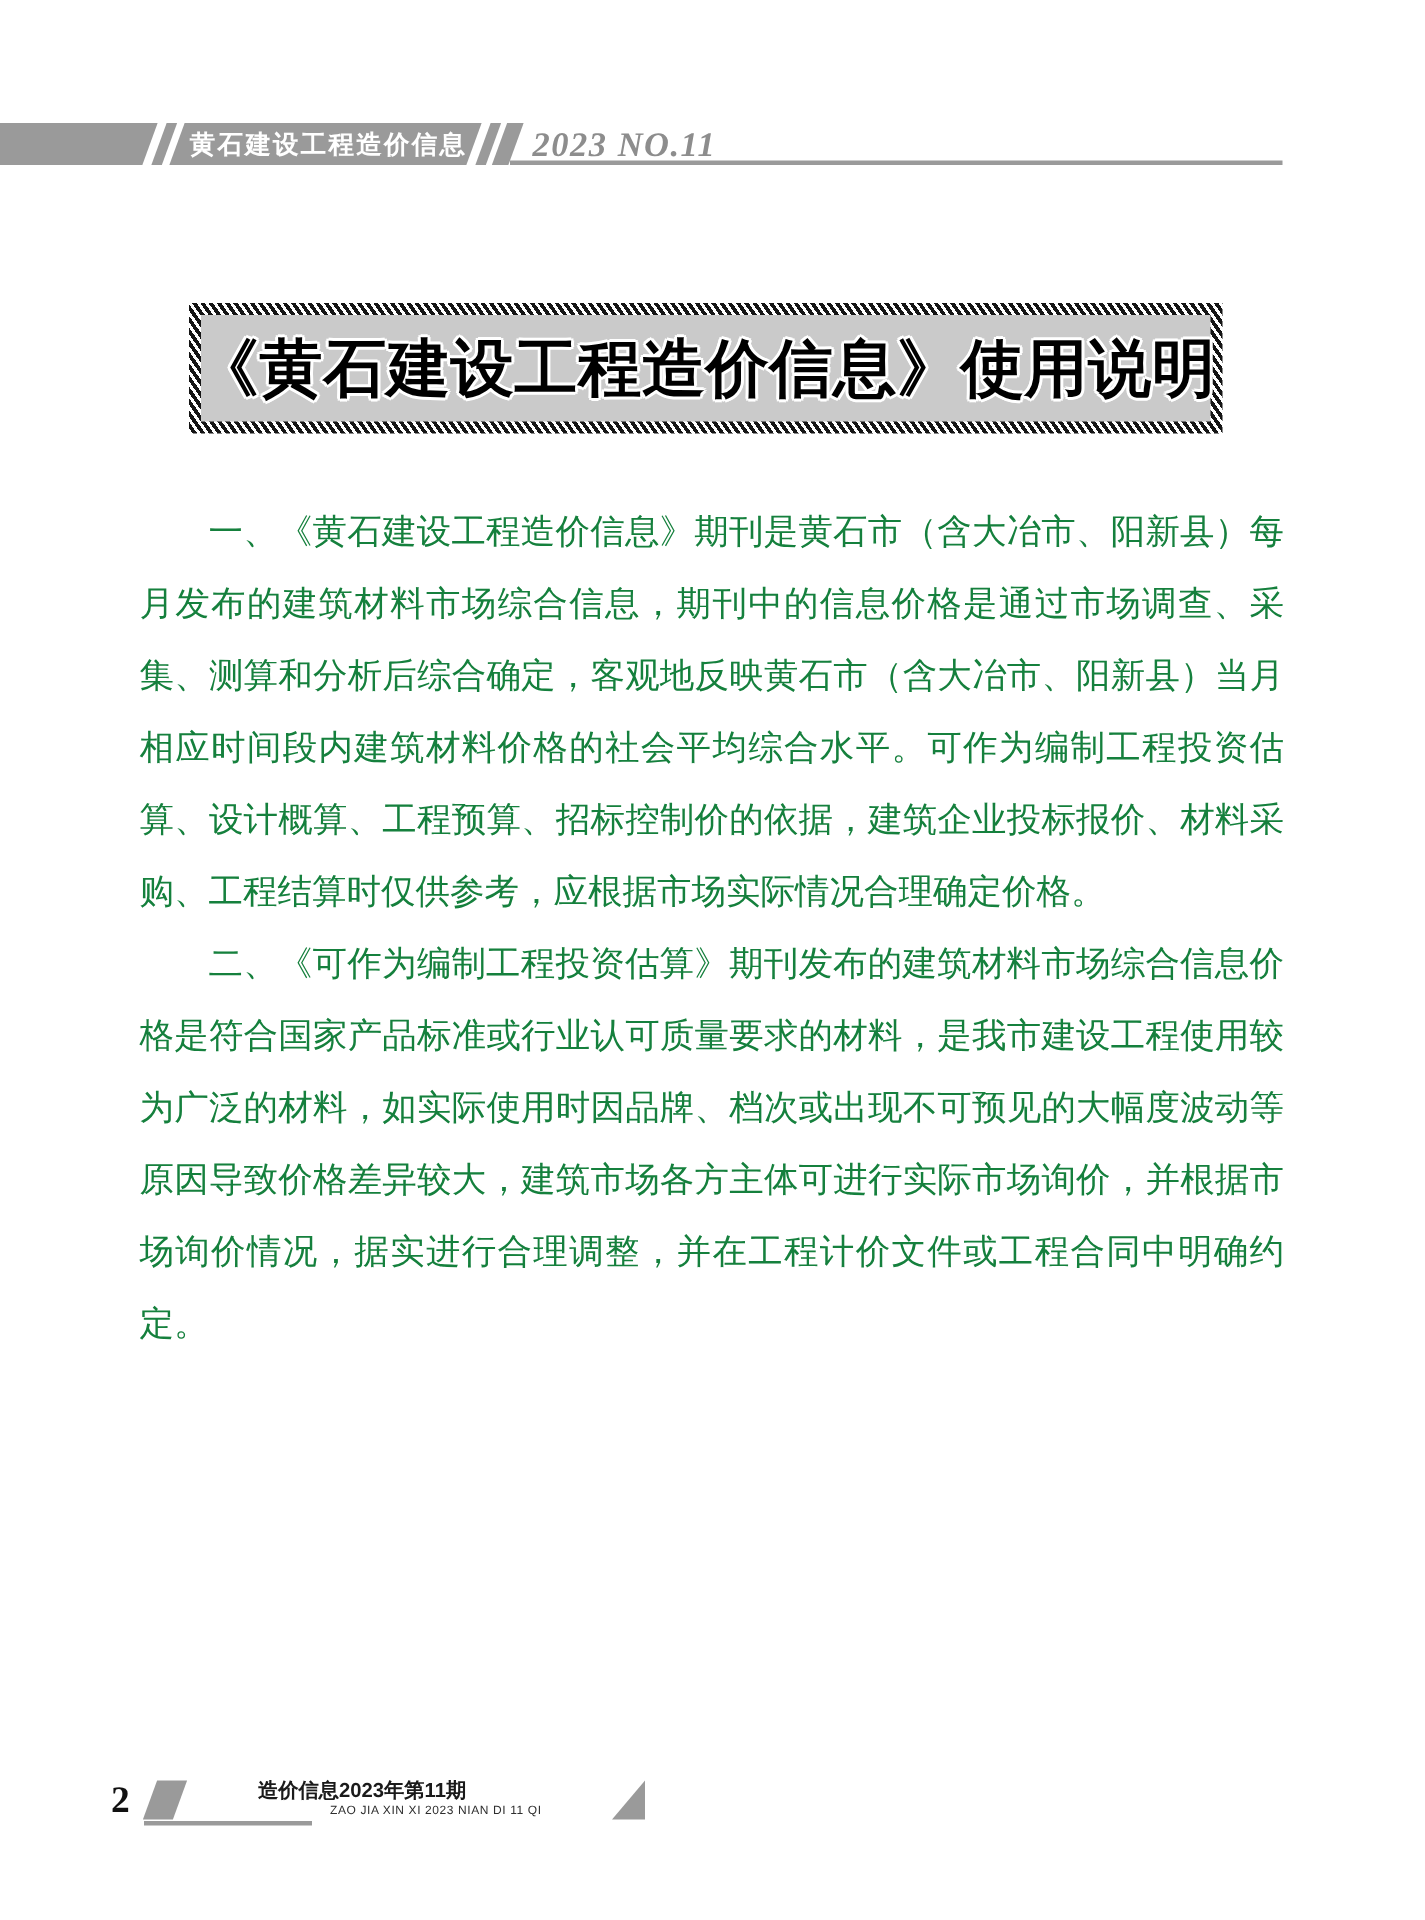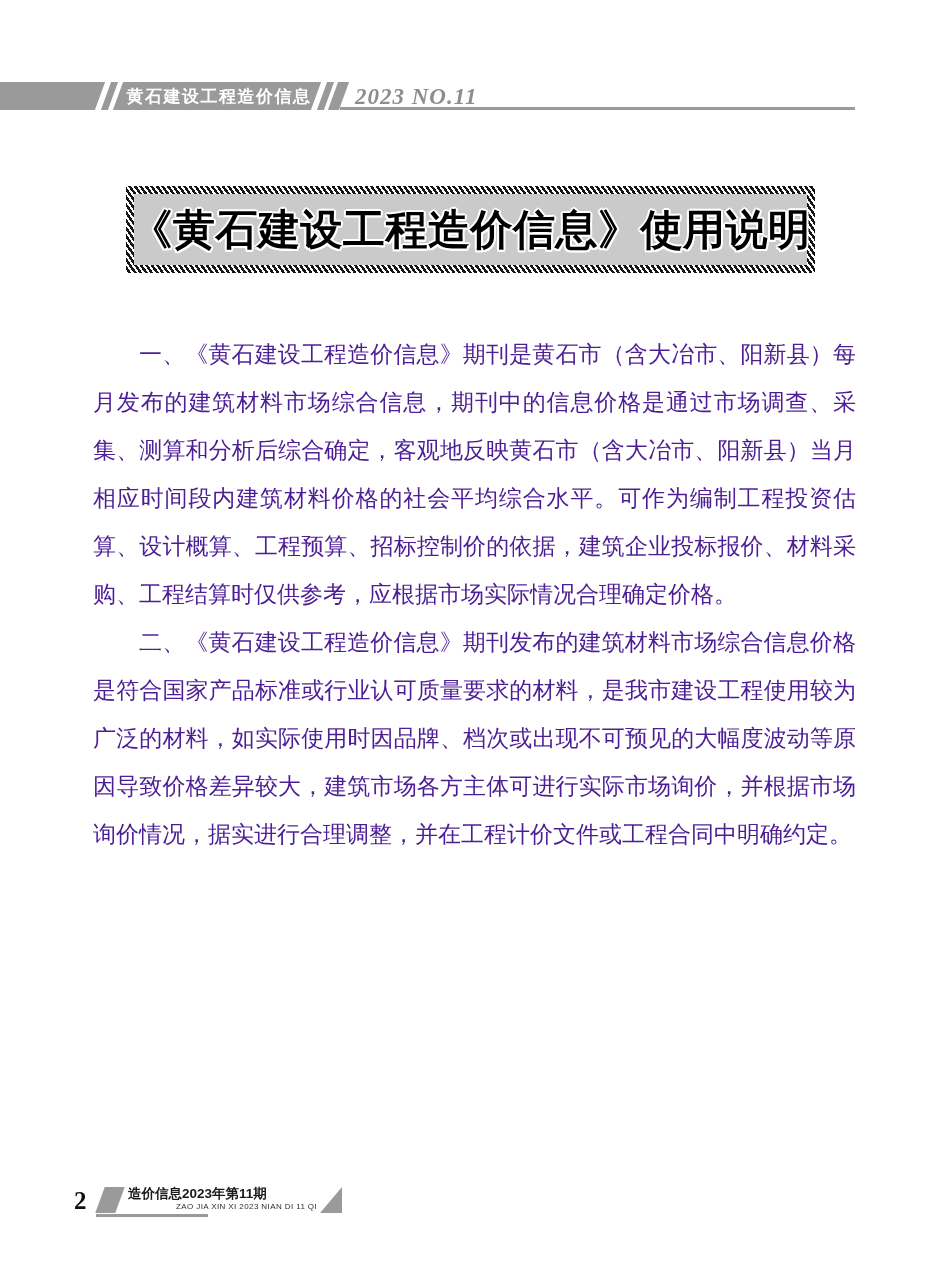--- a/index.html
+++ b/index.html
@@ -31,52 +31,52 @@
   .issue-text {
     position:absolute; left:355px; top:1px; height:28px;
     display:flex; align-items:center;
     color:#8d8d8d; font-weight:bold; font-style:italic;
     font-size:23px; letter-spacing:1px; white-space:nowrap;text-align:right;
   }
   .header-rule { position:absolute; left:340px; top:25px; width:515px; height:3px; background:#9a9a9a; }
 
   
   .title-frame {
-    position:absolute; left:126px; top:186px; width:689px; height:87px;
+    position:absolute; left:126px; top:202px; width:689px; height:87px;
     background:repeating-linear-gradient(55deg, #ffffff 0 2px, #151515 2px 4.5px);
     padding:8px;
   }
   .title-panel {
     width:100%; height:100%; background:#cacaca;
     display:flex; align-items:center; justify-content:center;
   }
   .title-text {
     font-size:42px; font-weight:bold; color:#000000; white-space:nowrap;
     letter-spacing:0.5px;
     text-shadow:
       2px 0 0 #ffffff, -2px 0 0 #ffffff, 0 2px 0 #ffffff, 0 -2px 0 #ffffff,
       1.5px 1.5px 0 #ffffff, -1.5px -1.5px 0 #ffffff,
       1.5px -1.5px 0 #ffffff, -1.5px 1.5px 0 #ffffff;
   }
 
   
   .content { position:absolute; left:93px; top:331px; width:763px; }
   .content p {
-    font-size:23px; line-height:48px; color:#4c1d95;
+    font-size:23px; line-height:48px; color:#15803d;
     text-align:justify; text-indent:2em;
     font-family:"Liberation Serif", serif;
   }
 
   
   .page-number {
     position:absolute; left:74px; top:1187px;
     font-size:25px; font-weight:bold; color:#111111;
     font-family:"Liberation Serif", serif;
   }
-  .footer-badge { position:absolute; left:100px; top:1186px; display:flex; align-items:flex-start; }
+  .footer-badge { position:absolute; left:100px; top:1186px; display:flex; align-items:flex-start;gap:44px; }
   .badge-left-shape {
     width:20px; height:26px; background:#9a9a9a;
     transform:skewX(-20deg); margin-right:8px; margin-top:1px;
   }
   .badge-text-block { font-family:"Liberation Sans", sans-serif; }
   .badge-line1 { font-size:13.5px; font-weight:bold; color:#1a1a1a; line-height:15px; white-space:nowrap; }
   .badge-line2 { font-size:8px; color:#2e2e2e; letter-spacing:0.4px; line-height:11px; white-space:nowrap;margin-left:48px; }
   .badge-right-triangle {
     width:0; height:0; margin-left:3px; margin-top:1px;
     border-bottom:26px solid #9a9a9a; border-left:22px solid transparent;
@@ -100,21 +100,21 @@
   </div>
 
   <div class="title-frame">
     <div class="title-panel">
       <span class="title-text">《黄石建设工程造价信息》使用说明</span>
     </div>
   </div>
 
   <div class="content">
     <p>一、《黄石建设工程造价信息》期刊是黄石市（含大冶市、阳新县）每月发布的建筑材料市场综合信息，期刊中的信息价格是通过市场调查、采集、测算和分析后综合确定，客观地反映黄石市（含大冶市、阳新县）当月相应时间段内建筑材料价格的社会平均综合水平。可作为编制工程投资估算、设计概算、工程预算、招标控制价的依据，建筑企业投标报价、材料采购、工程结算时仅供参考，应根据市场实际情况合理确定价格。</p>
-    <p>二、《黄石建设工程造价信息》期刊发布的建筑材料市场综合信息价格是符合国家产品标准或行业认可质量要求的材料，是我市建设工程使用较为广泛的材料，如实际使用时因品牌、档次或出现不可预见的大幅度波动等原因导致价格差异较大，建筑市场各方主体可进行实际市场询价，并根据市场询价情况，据实进行合理调整，并在工程计价文件或工程合同中明确约定。</p>
+    <p>二、《可作为编制工程投资估算》期刊发布的建筑材料市场综合信息价格是符合国家产品标准或行业认可质量要求的材料，是我市建设工程使用较为广泛的材料，如实际使用时因品牌、档次或出现不可预见的大幅度波动等原因导致价格差异较大，建筑市场各方主体可进行实际市场询价，并根据市场询价情况，据实进行合理调整，并在工程计价文件或工程合同中明确约定。</p>
   </div>
 
   <div class="page-number">2</div>
   <div class="footer-badge">
     <div class="badge-left-shape"></div>
     <div class="badge-text-block">
       <div class="badge-line1">造价信息2023年第11期</div>
       <div class="badge-line2">ZAO JIA XIN XI 2023 NIAN DI 11 QI</div>
     </div>
     <div class="badge-right-triangle"></div>

